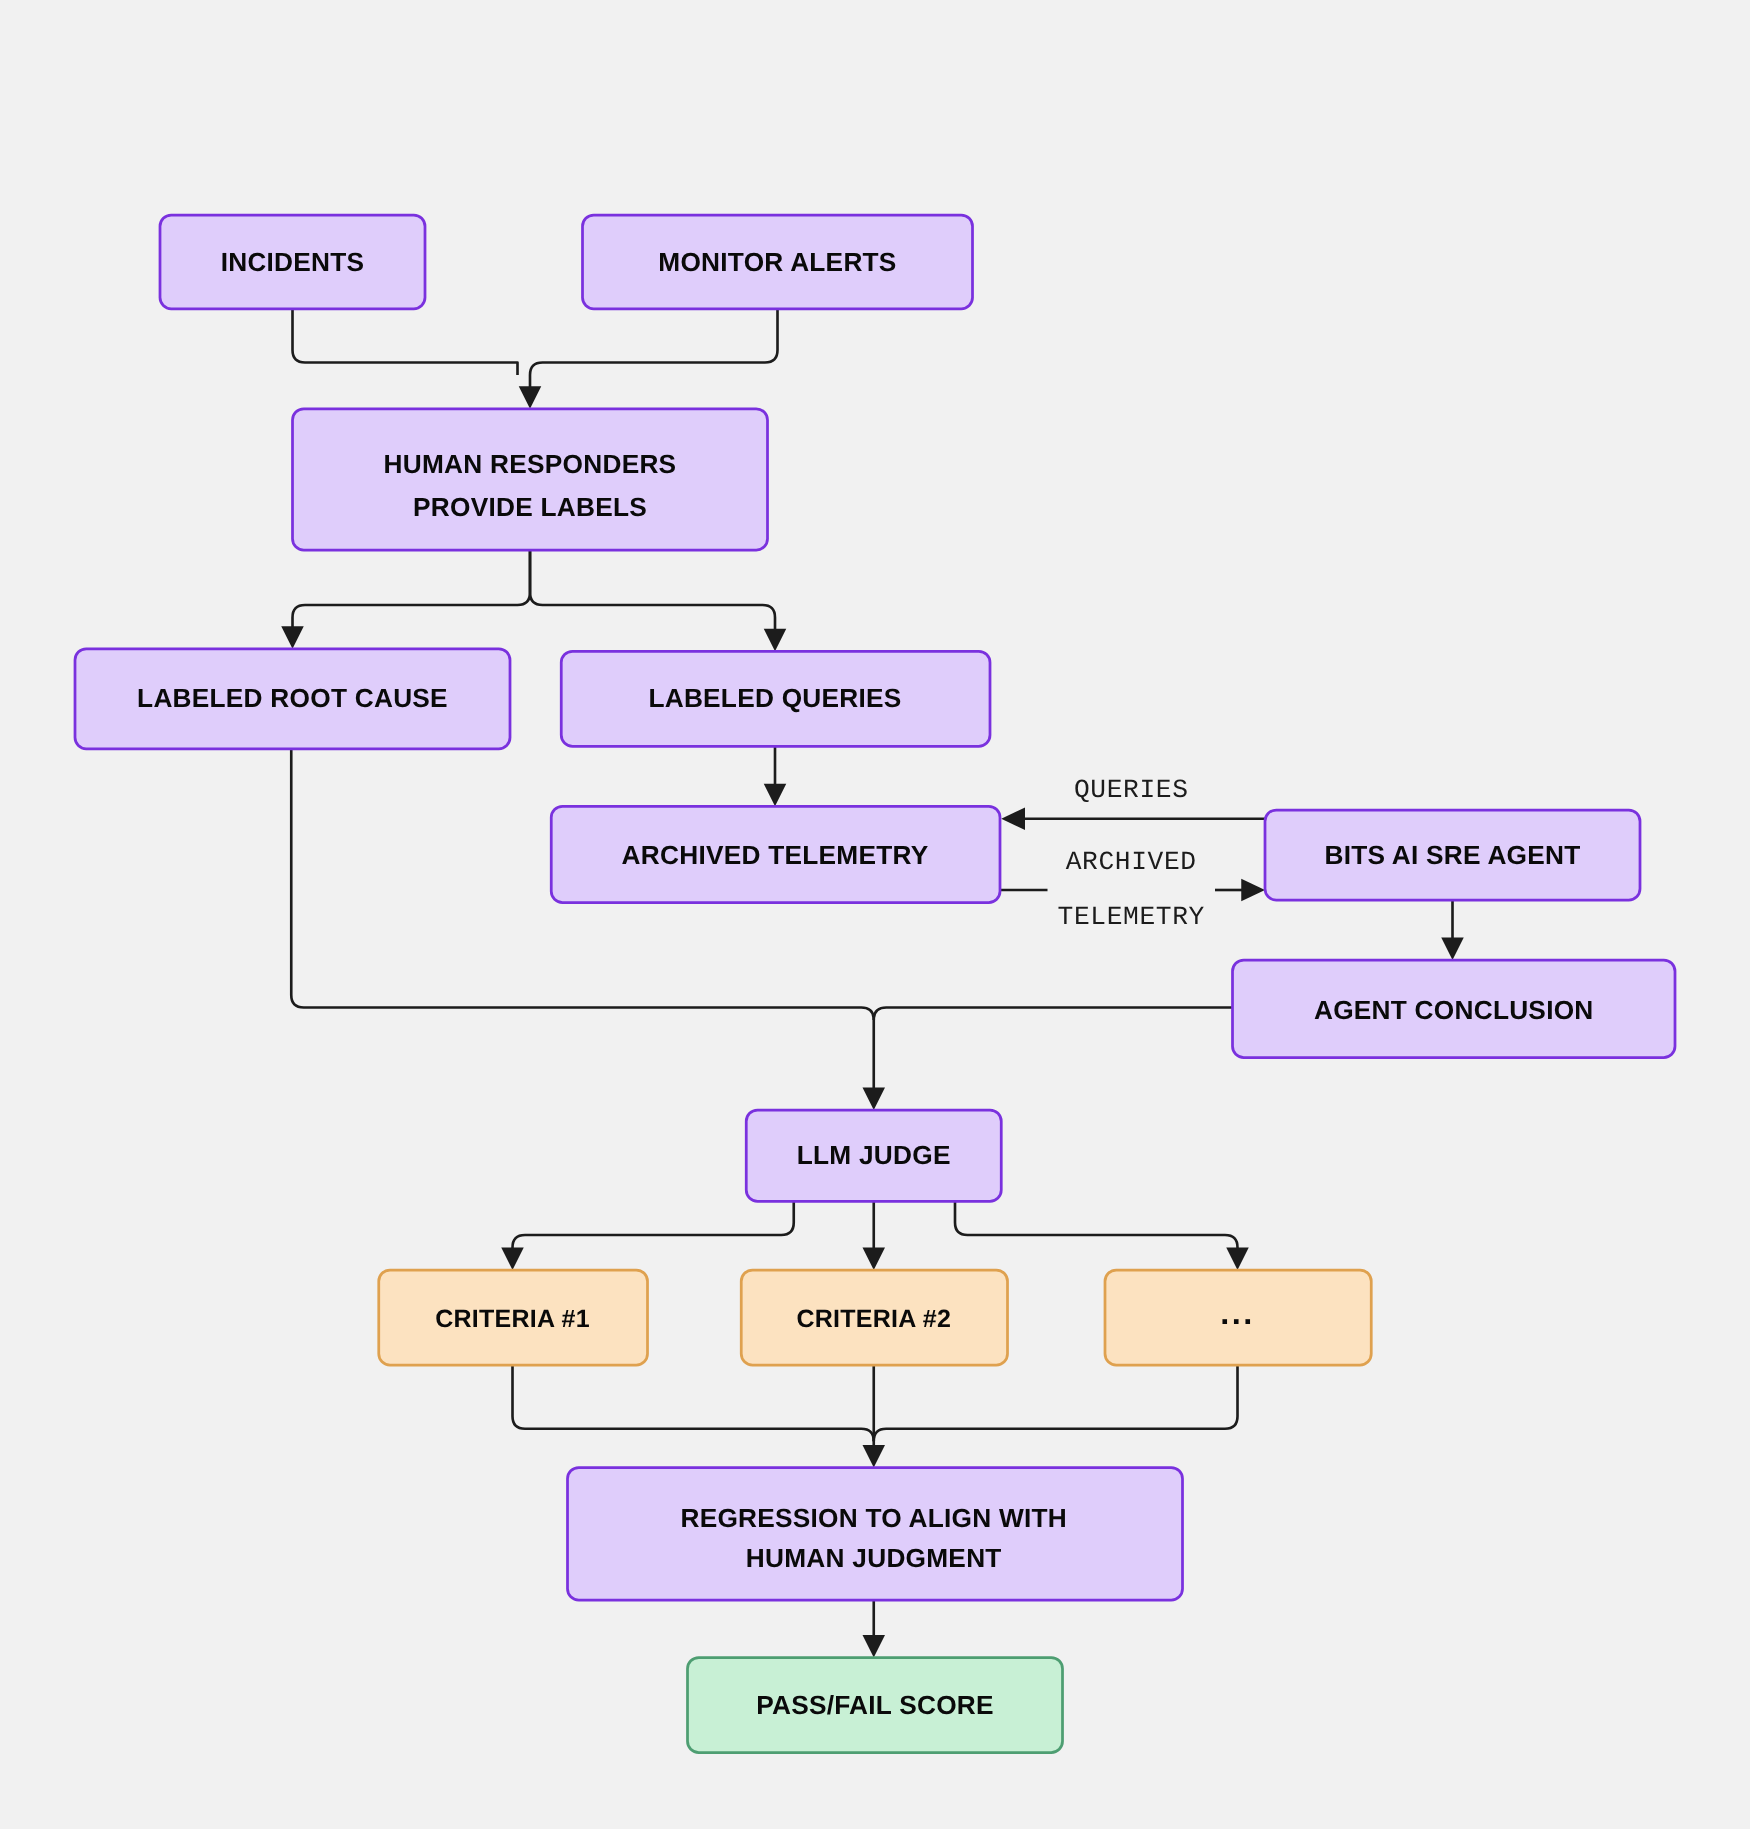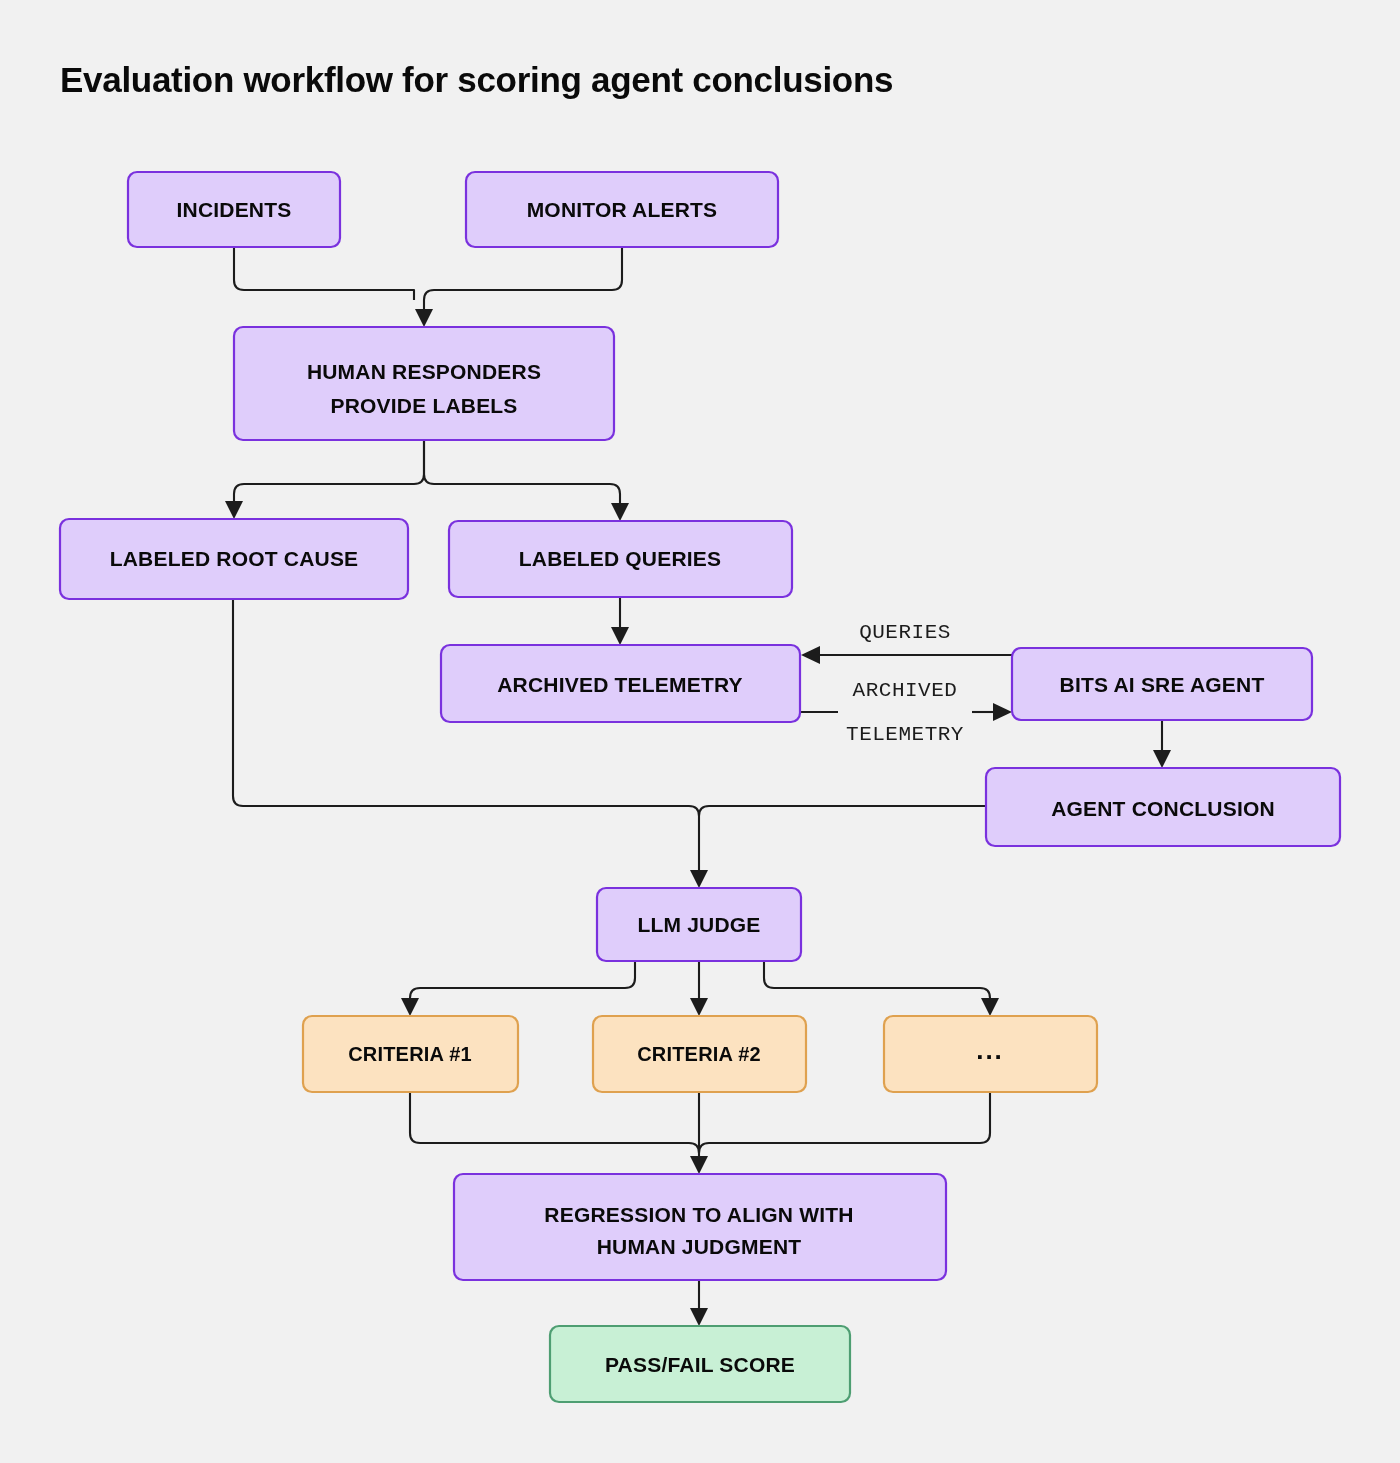--- a/index.html
+++ b/index.html
@@ -75,21 +75,20 @@
     text-anchor: middle;
     dominant-baseline: middle;
     letter-spacing: 0.5px;
   }
 </style>
 </head>
 <body>
 
 <div id="canvas">
 
-  <div id="title">Evaluation workflow for scoring agent conclusions</div>
 
   <svg class="flow" viewBox="0 0 1400 1463">
 
     <g>
 
       <g>
         <path class="edge" d="M 234,247 L 234,280 Q 234,290 244,290 L 414,290 L 414,300"></path>
       </g>
 
       <g>

